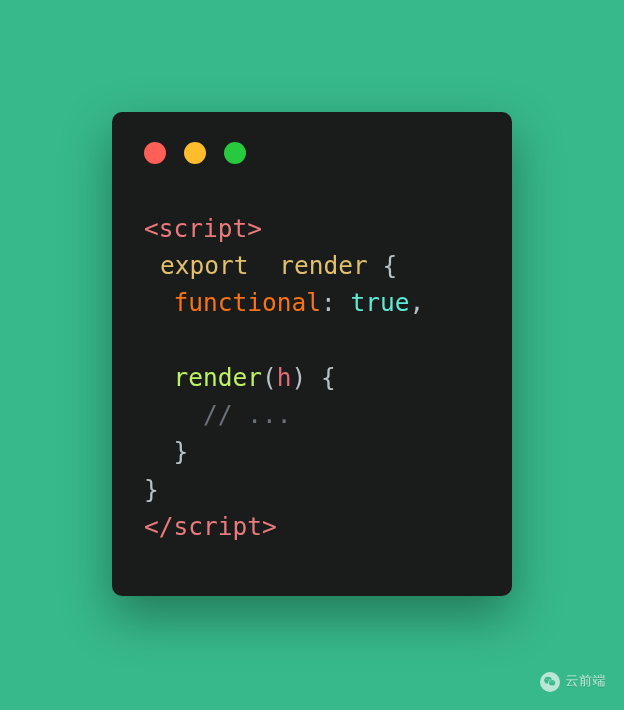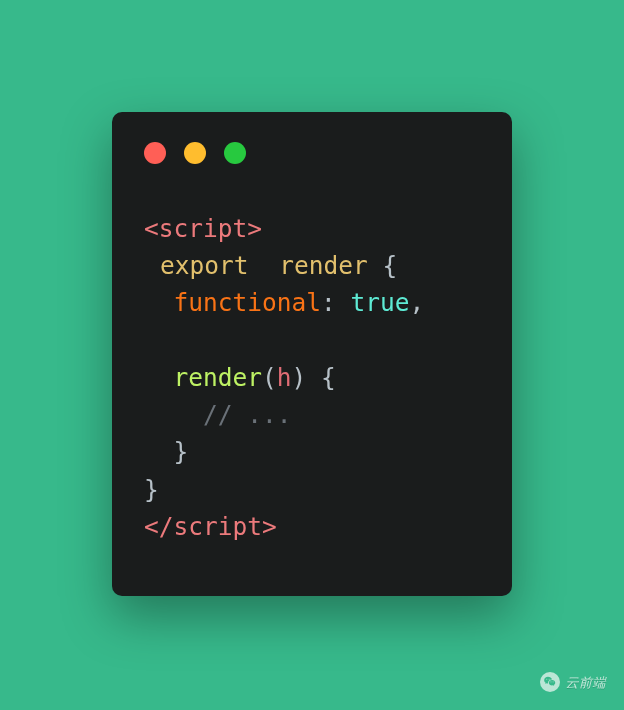--- a/index.html
+++ b/index.html
@@ -46,24 +46,23 @@
   .tok-prop   { color: #f97316; }
   .tok-bool   { color: #5eead4; }
   .tok-fn     { color: #bef264; }
   .tok-param  { color: #e06c75; }
   .tok-comment{ color: #6a7178; }
   .watermark {
     position: absolute;
     right: 18px;
     bottom: 18px;
     display: flex;
-    align-items: flex-end;
+    align-items: flex-start;
     gap: 6px;
     opacity: 0.75;
-    font-style: italic;
   }
   .wm-icon {
     width: 20px; height: 20px;
     border-radius: 50%;
     background: #e8f5ef;
     display: flex; align-items: center; justify-content: center;
   }
   .wm-icon svg { display: block; }
   .wm-text {
     color: #f3faf6;

